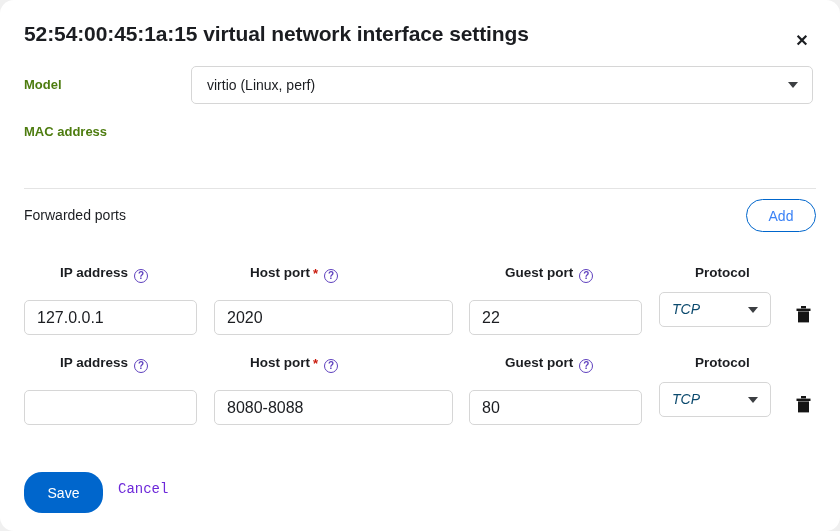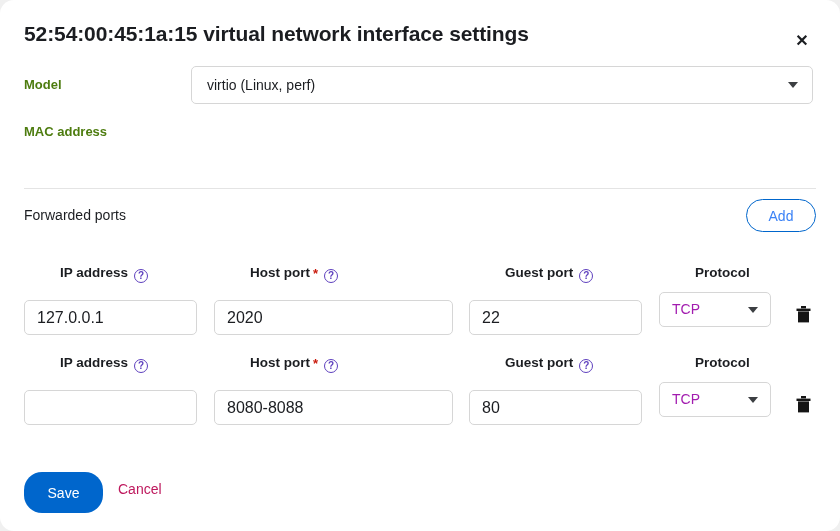--- a/index.html
+++ b/index.html
@@ -181,21 +181,22 @@
     border: 1px solid #d6d6d6;
     border-radius: 5px;
     background: #fff;
     cursor: pointer;
   }
   .sel-box .val {
     position: absolute;
     left: 12px; top: 0;
     height: 33px; line-height: 33px;
     font-size: 14px;
-    color: #a21caf;
+    color: #0c4a6e;
+    font-style: italic;
   }
   .sel-box .caret-down { right: 12px; top: 14px; }
 
   .trash-btn {
     position: absolute;
     left: 793px; top: 27px;
     width: 20px; height: 35px;
     border: none; background: transparent;
     padding: 0; cursor: pointer;
   }
@@ -211,24 +212,25 @@
     color: #fff;
     font-family: "Liberation Sans", sans-serif;
     font-size: 14px;
     cursor: pointer;
     padding: 0;
   }
   .cancel-link {
     position: absolute;
     left: 118px; top: 472px;
     height: 35px; line-height: 35px;
-    color: #be185d;
+    color: #6d28d9;
     font-size: 14px;
     text-decoration: none;
     cursor: pointer;
+    font-family: Liberation Mono, monospace;
   }
 </style>
 </head>
 <body>
 
 <div class="dialog">
 
   <div class="dlg-header">
     <div class="dlg-title">52:54:00:45:1a:15 virtual network interface settings</div>
     <button class="close-btn">✕</button>

